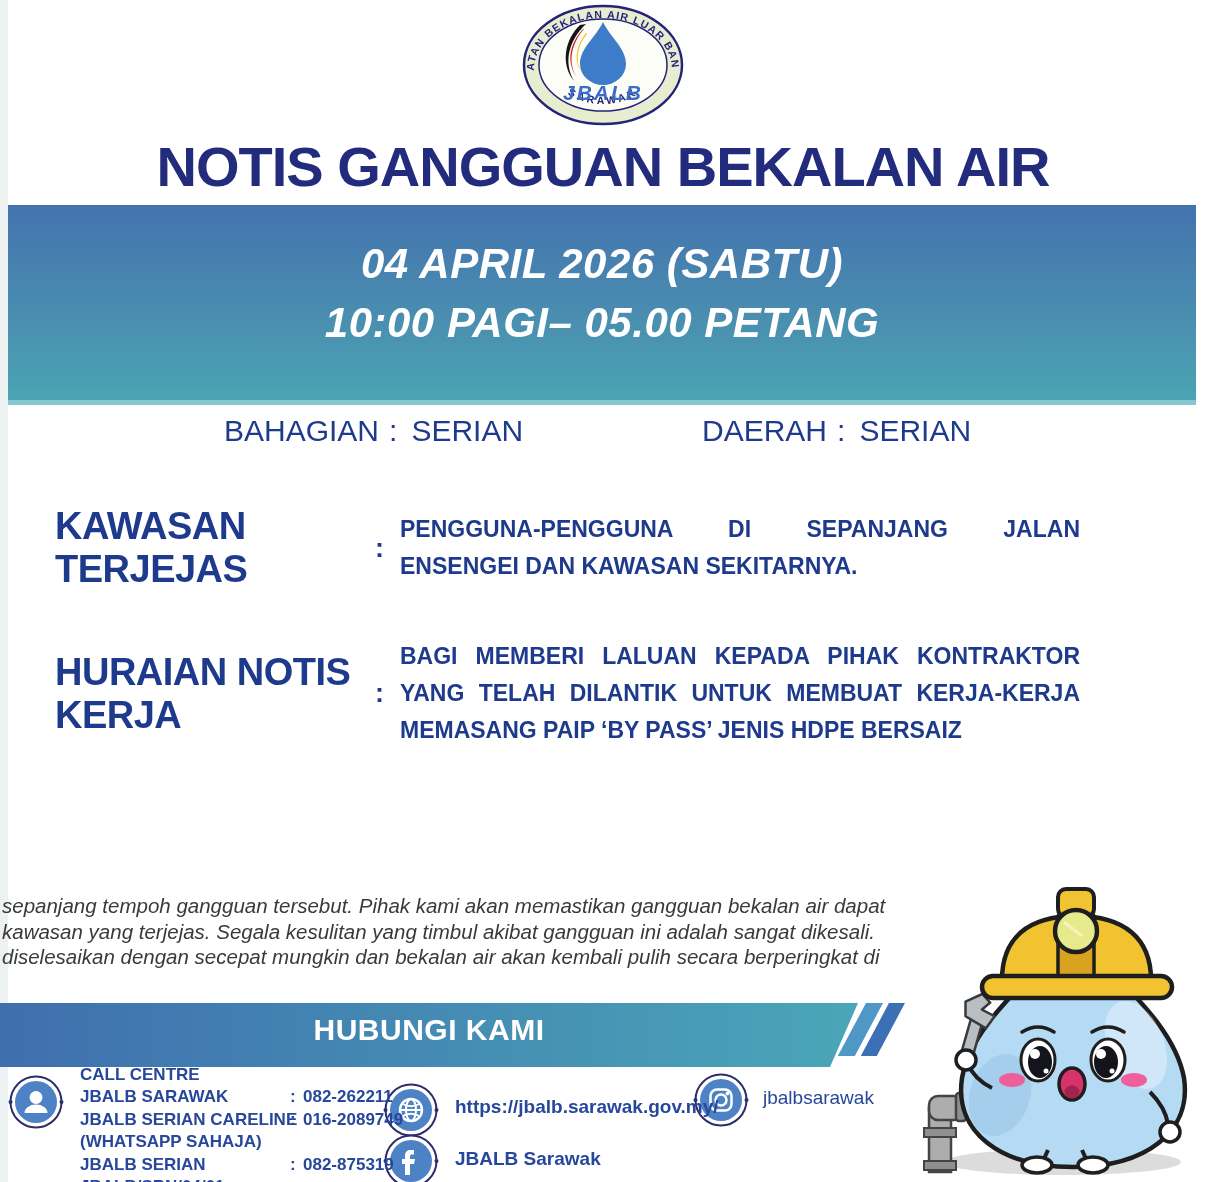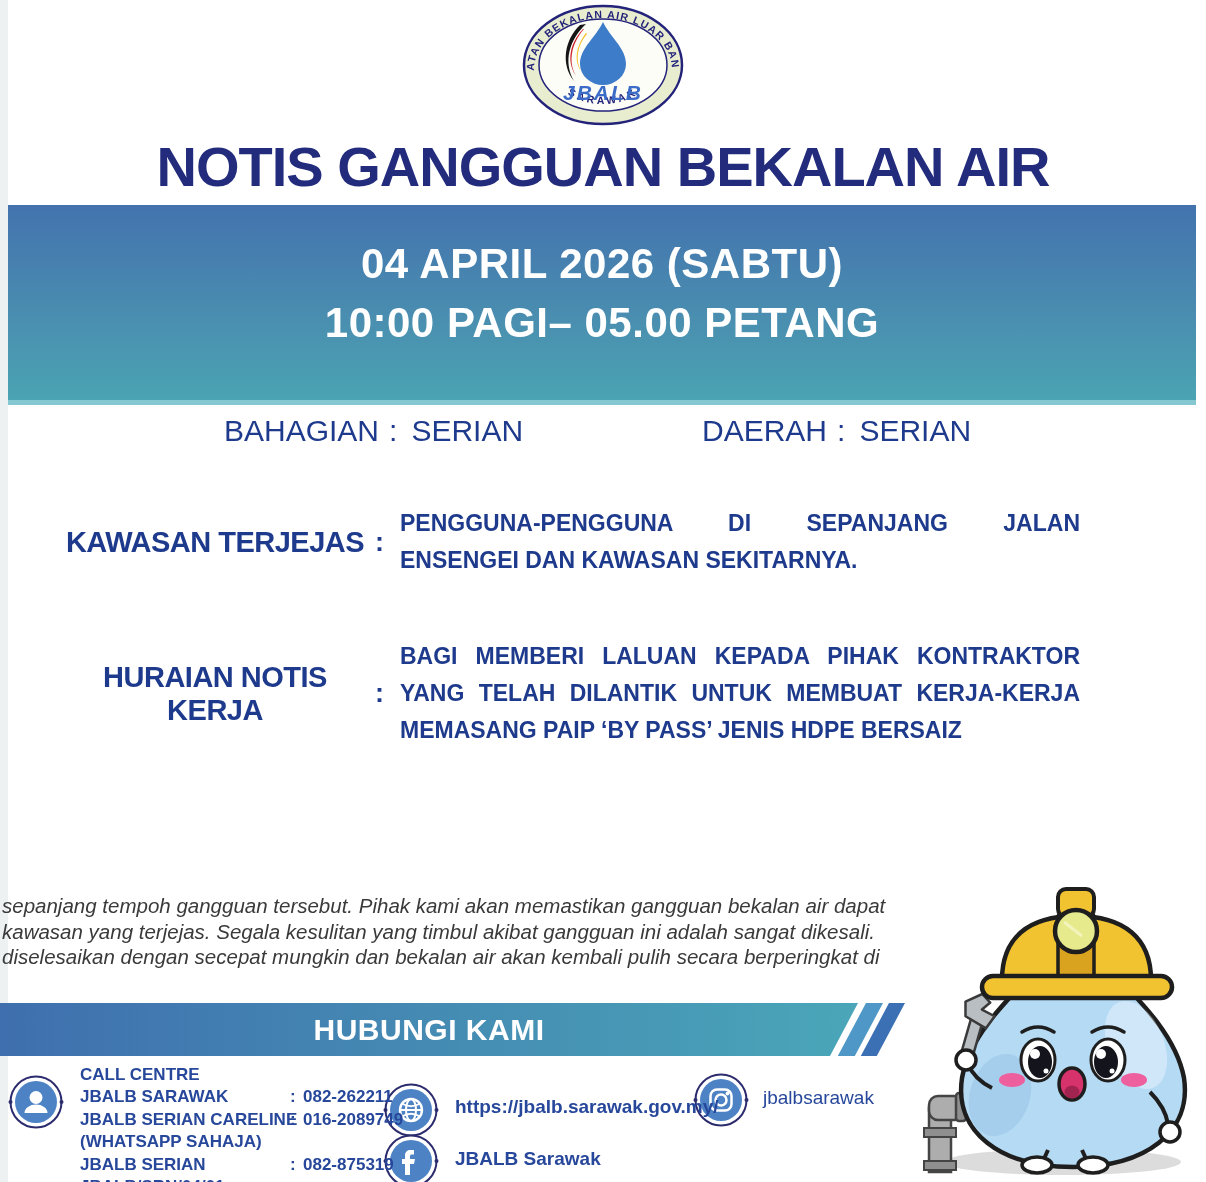--- a/index.html
+++ b/index.html
@@ -11,47 +11,47 @@
   .logo { position:absolute; left:520px; top:4px; width:166px; height:122px; }
 
   
   .title { position:absolute; left:0; top:134px; width:1206px; text-align:center;
            font-size:56px; font-weight:bold; color:#232c7c; letter-spacing:-1px; }
 
   
   .banner { position:absolute; left:8px; top:205px; width:1188px; height:200px;
             background:linear-gradient(180deg,#4373ae 0%,#4a8fb0 60%,#4aa4b2 100%);
             border-bottom:5px solid #86c8d2; text-align:center; padding-top:29px; }
-  .banner div { color:#ffffff; font-size:42px; font-weight:bold; line-height:59px; letter-spacing:0.5px; white-space:nowrap; }
+  .banner div { color:#ffffff; font-size:42px; font-weight:bold; line-height:59px; letter-spacing:0.5px; white-space:nowrap;font-style:italic; }
 
   
   .region-row { position:absolute; top:414px; left:0; width:1206px; height:40px;
                 font-size:30px; font-weight:normal; color:#1e3a8c; }
   .region-group { position:absolute; top:0; white-space:nowrap; }
   .region-group .sep { margin:0 14px 0 10px; }
   #bahagian { left:224px; }
   #daerah { left:702px; }
 
   
   .detail-row { position:absolute; left:55px; width:1025px; display:flex; align-items:center; color:#1e3a8c; }
-  .detail-label { width:320px; font-size:29px; font-weight:bold; letter-spacing:-0.5px;text-align:center; }
+  .detail-label { width:320px; font-size:38px; font-weight:bold; letter-spacing:-0.5px; }
   .detail-sep { width:25px; font-size:27px; font-weight:bold; }
   .detail-value { width:680px; font-size:23px; font-weight:bold; }
   .detail-value .vline { line-height:37px; text-align:justify; text-align-last:justify; }
   .detail-value .vline:last-child { text-align-last:left; }
   #row-kawasan { top:505px; }
   #row-huraian { top:638px; }
 
   
   .advisory { position:absolute; left:2px; top:893px; color:#3a3a3a;
               font-size:20.5px; font-style:italic; line-height:25.6px; }
   .advisory div { white-space:nowrap; }
 
   
-  .contact-bar { position:absolute; left:0; top:1003px; width:858px; height:53px;
+  .contact-bar { position:absolute; left:0; top:1003px; width:858px; height:64px;
                  background:linear-gradient(90deg,#3f6fae 0%,#4aa6b8 100%);
                  clip-path:polygon(0 0,100% 0,calc(100% - 28px) 100%,0 100%);
                  text-align:center; }
   .contact-bar span { color:#ffffff; font-size:30px; font-weight:bold; line-height:53px; letter-spacing:0.5px; }
   .stripe { position:absolute; top:1003px; height:53px; transform:skewX(-28deg); transform-origin:0 0; }
   .stripe-1 { left:866px; width:17px; background:#4f97c6; }
   .stripe-2 { left:889px; width:16px; background:#3c70b4; }
 
   
   .footer-icon { position:absolute; width:56px; height:56px; }

